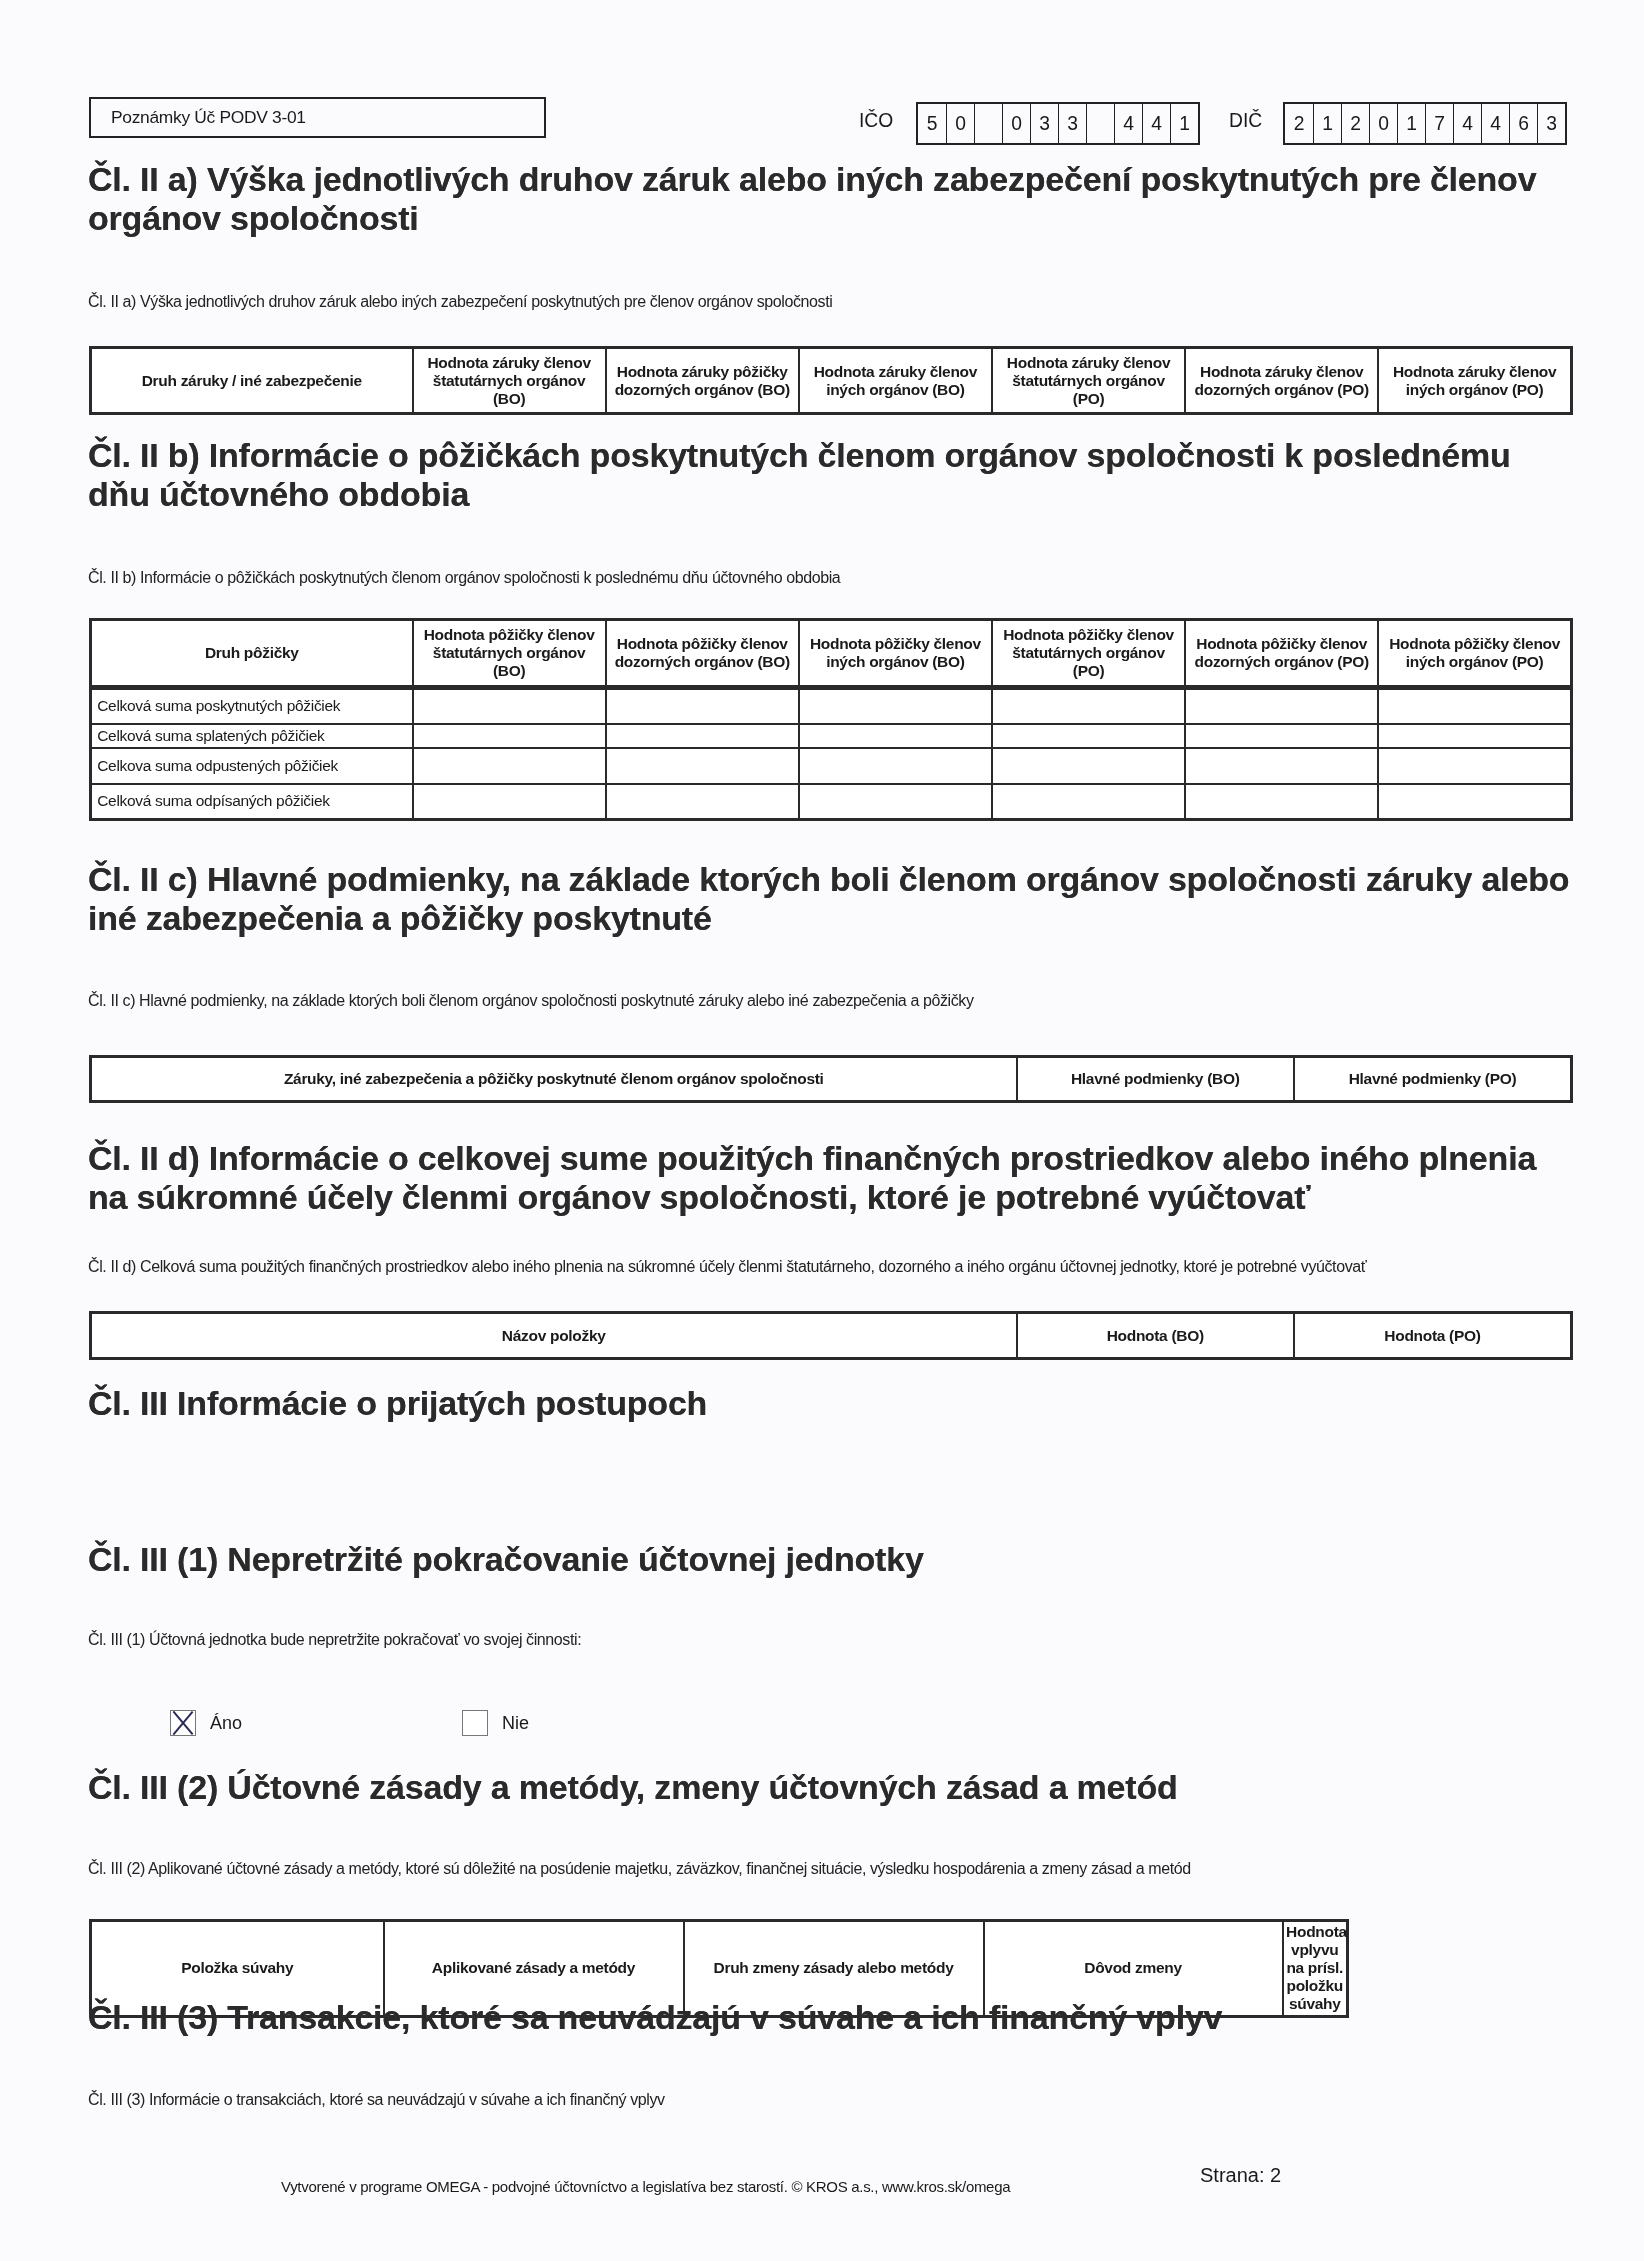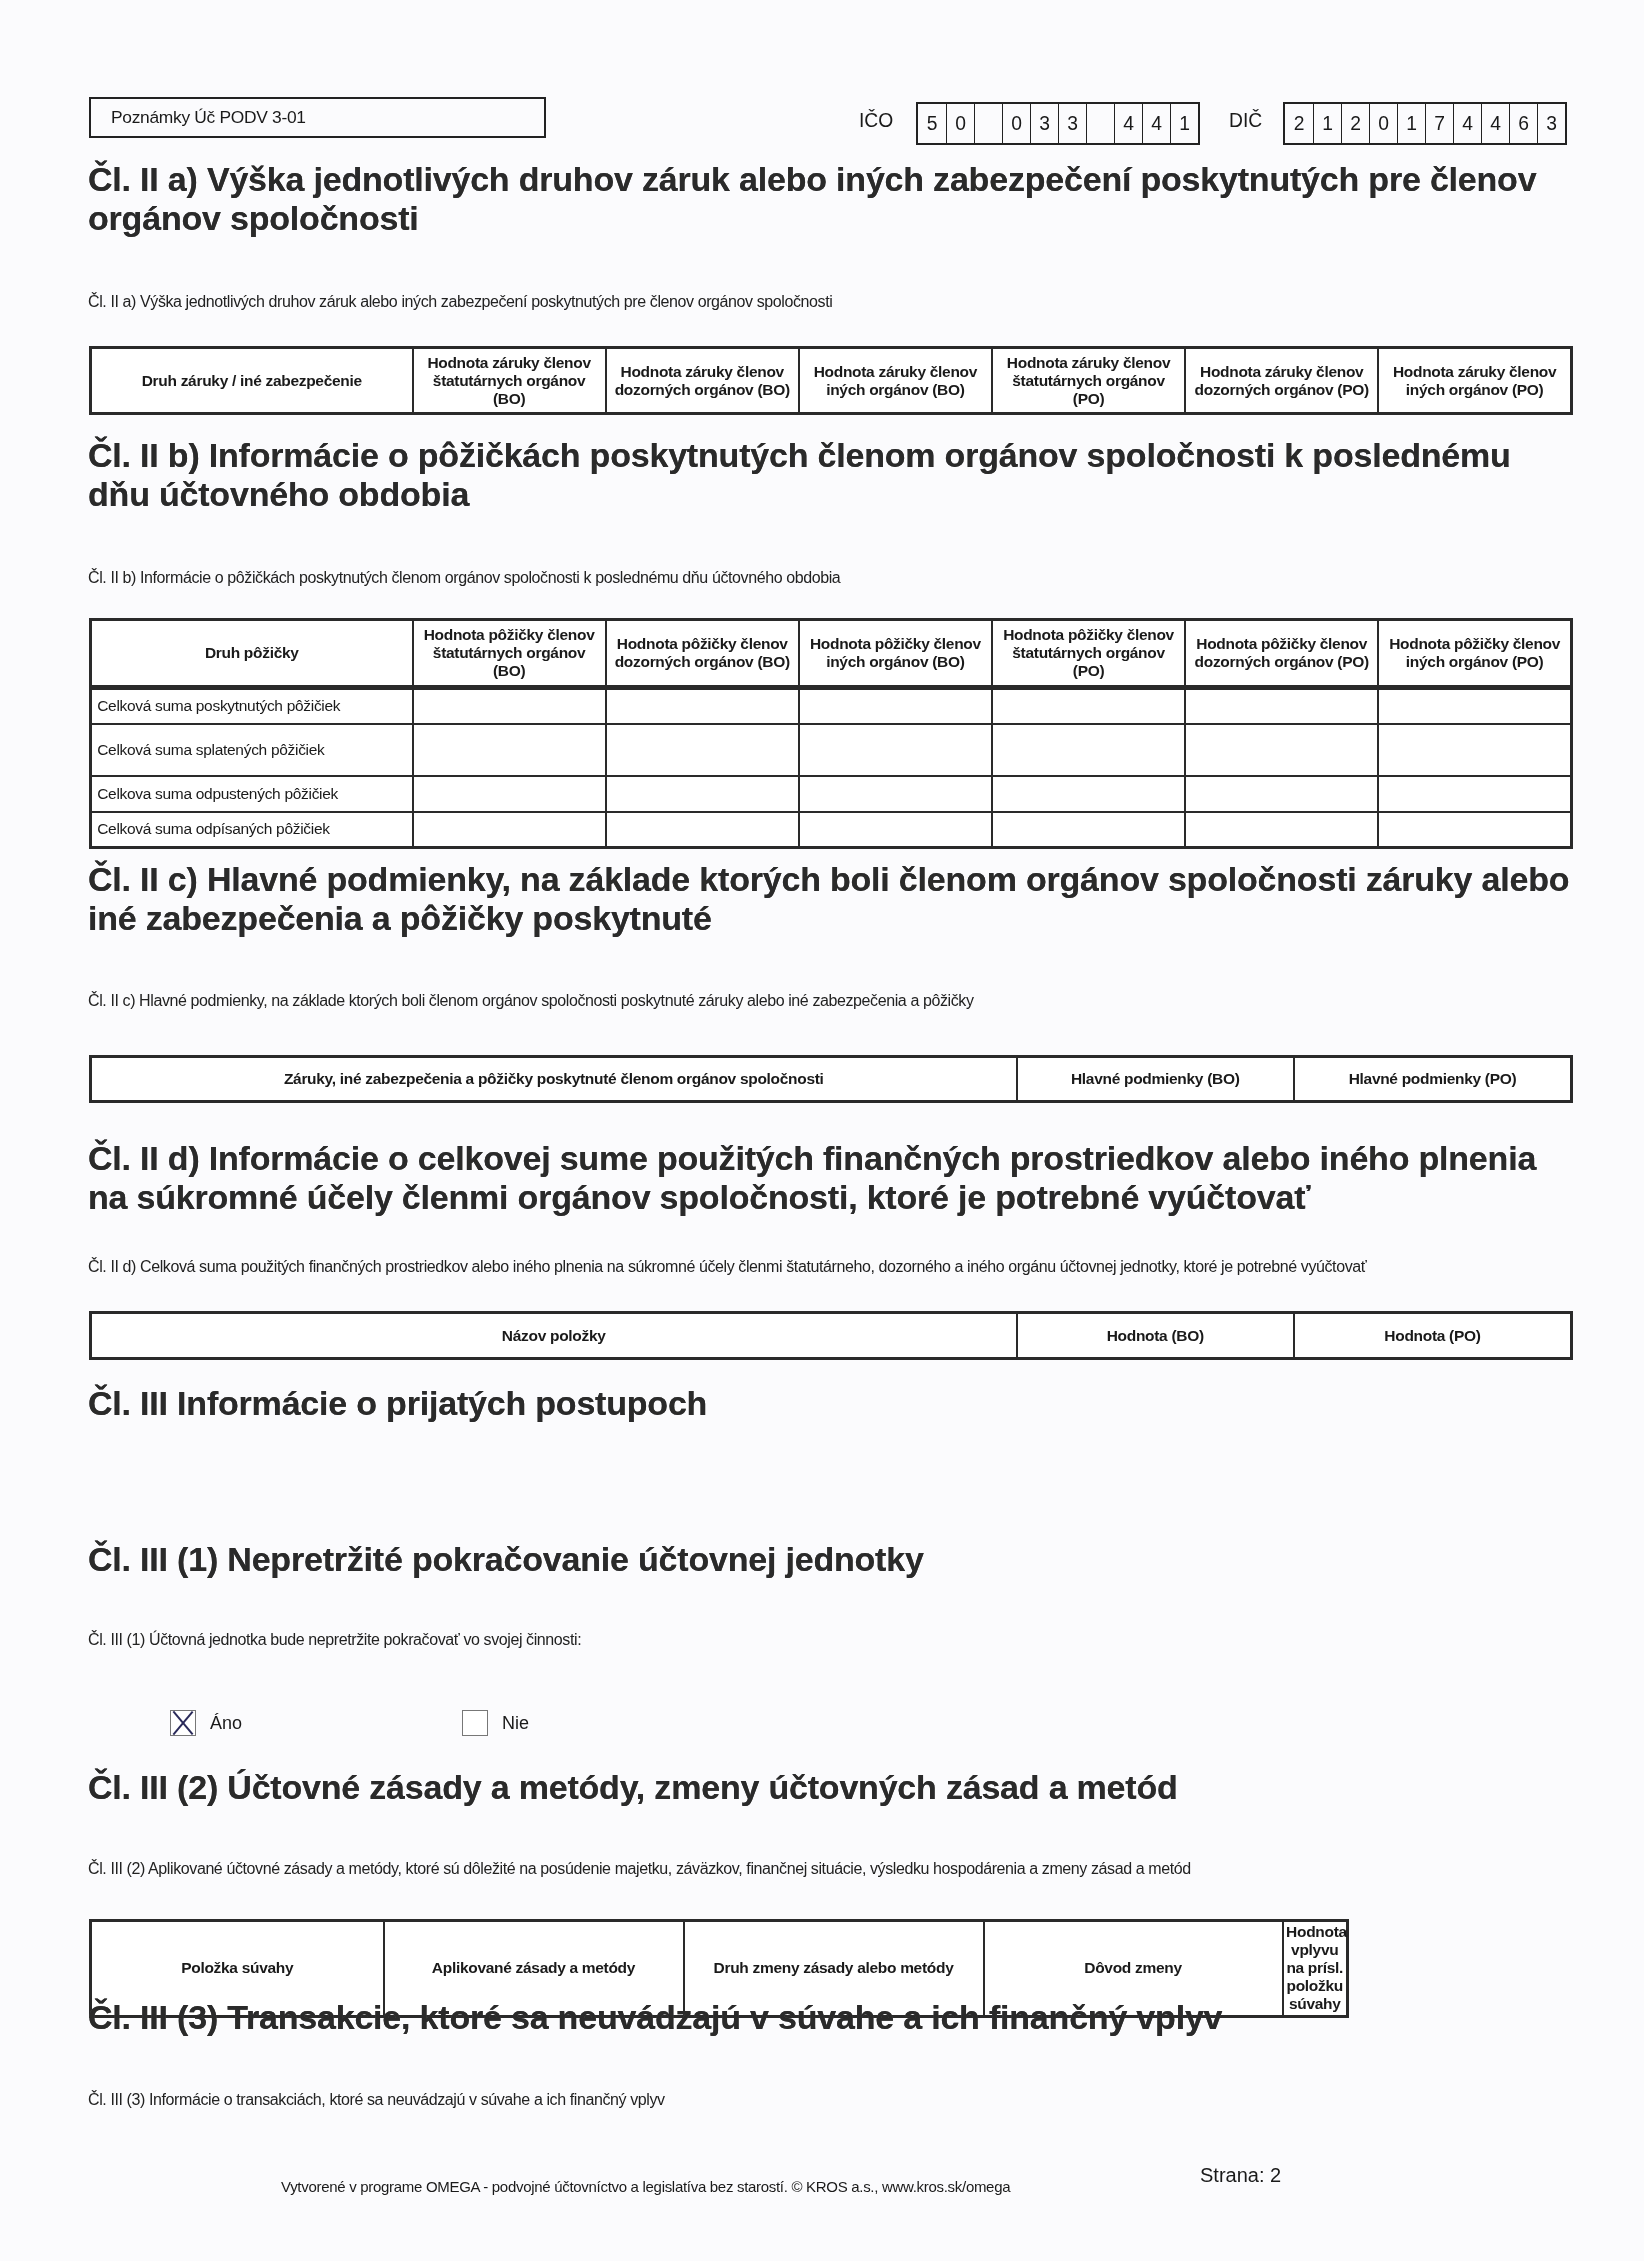--- a/index.html
+++ b/index.html
@@ -70,21 +70,21 @@
       <col>
       <col>
       <col>
       <col>
       <col>
     </colgroup>
   <tbody>
       <tr style="height:66px;">
     <th>Druh záruky / iné zabezpečenie</th>
     <th>Hodnota záruky členov štatutárnych orgánov (BO)</th>
-    <th>Hodnota záruky členov dozorných orgánov (BO)</th>
+    <th>Hodnota záruky pôžičky dozorných orgánov (BO)</th>
     <th>Hodnota záruky členov iných orgánov (BO)</th>
     <th>Hodnota záruky členov štatutárnych orgánov (PO)</th>
     <th>Hodnota záruky členov dozorných orgánov (PO)</th>
     <th>Hodnota záruky členov iných orgánov (PO)</th>
   </tr>
 </tbody>
   </table>
 
 <h1 class="abs h1" style="top:436px; width:1483px;">Čl. II b) Informácie o pôžičkách poskytnutých členom orgánov spoločnosti k poslednému dňu účtovného obdobia</h1>
 <p class="abs sub" style="top:567px;">Čl. II b) Informácie o pôžičkách poskytnutých členom orgánov spoločnosti k poslednému dňu účtovného obdobia</p>
@@ -112,21 +112,21 @@
   <tbody>
   <tr style="height:36px;">
     <td class="rowlabel">Celková suma poskytnutých pôžičiek</td>
     <td></td>
     <td></td>
     <td></td>
     <td></td>
     <td></td>
     <td></td>
   </tr>
-  <tr style="height:52px;margin-top:21px;">
+  <tr style="height:24px;margin-top:21px;">
     <td class="rowlabel">Celková suma splatených pôžičiek</td>
     <td></td>
     <td></td>
     <td></td>
     <td></td>
     <td></td>
     <td></td>
   </tr>
   <tr style="height:36px;">
     <td class="rowlabel">Celkova suma odpustených pôžičiek</td>

